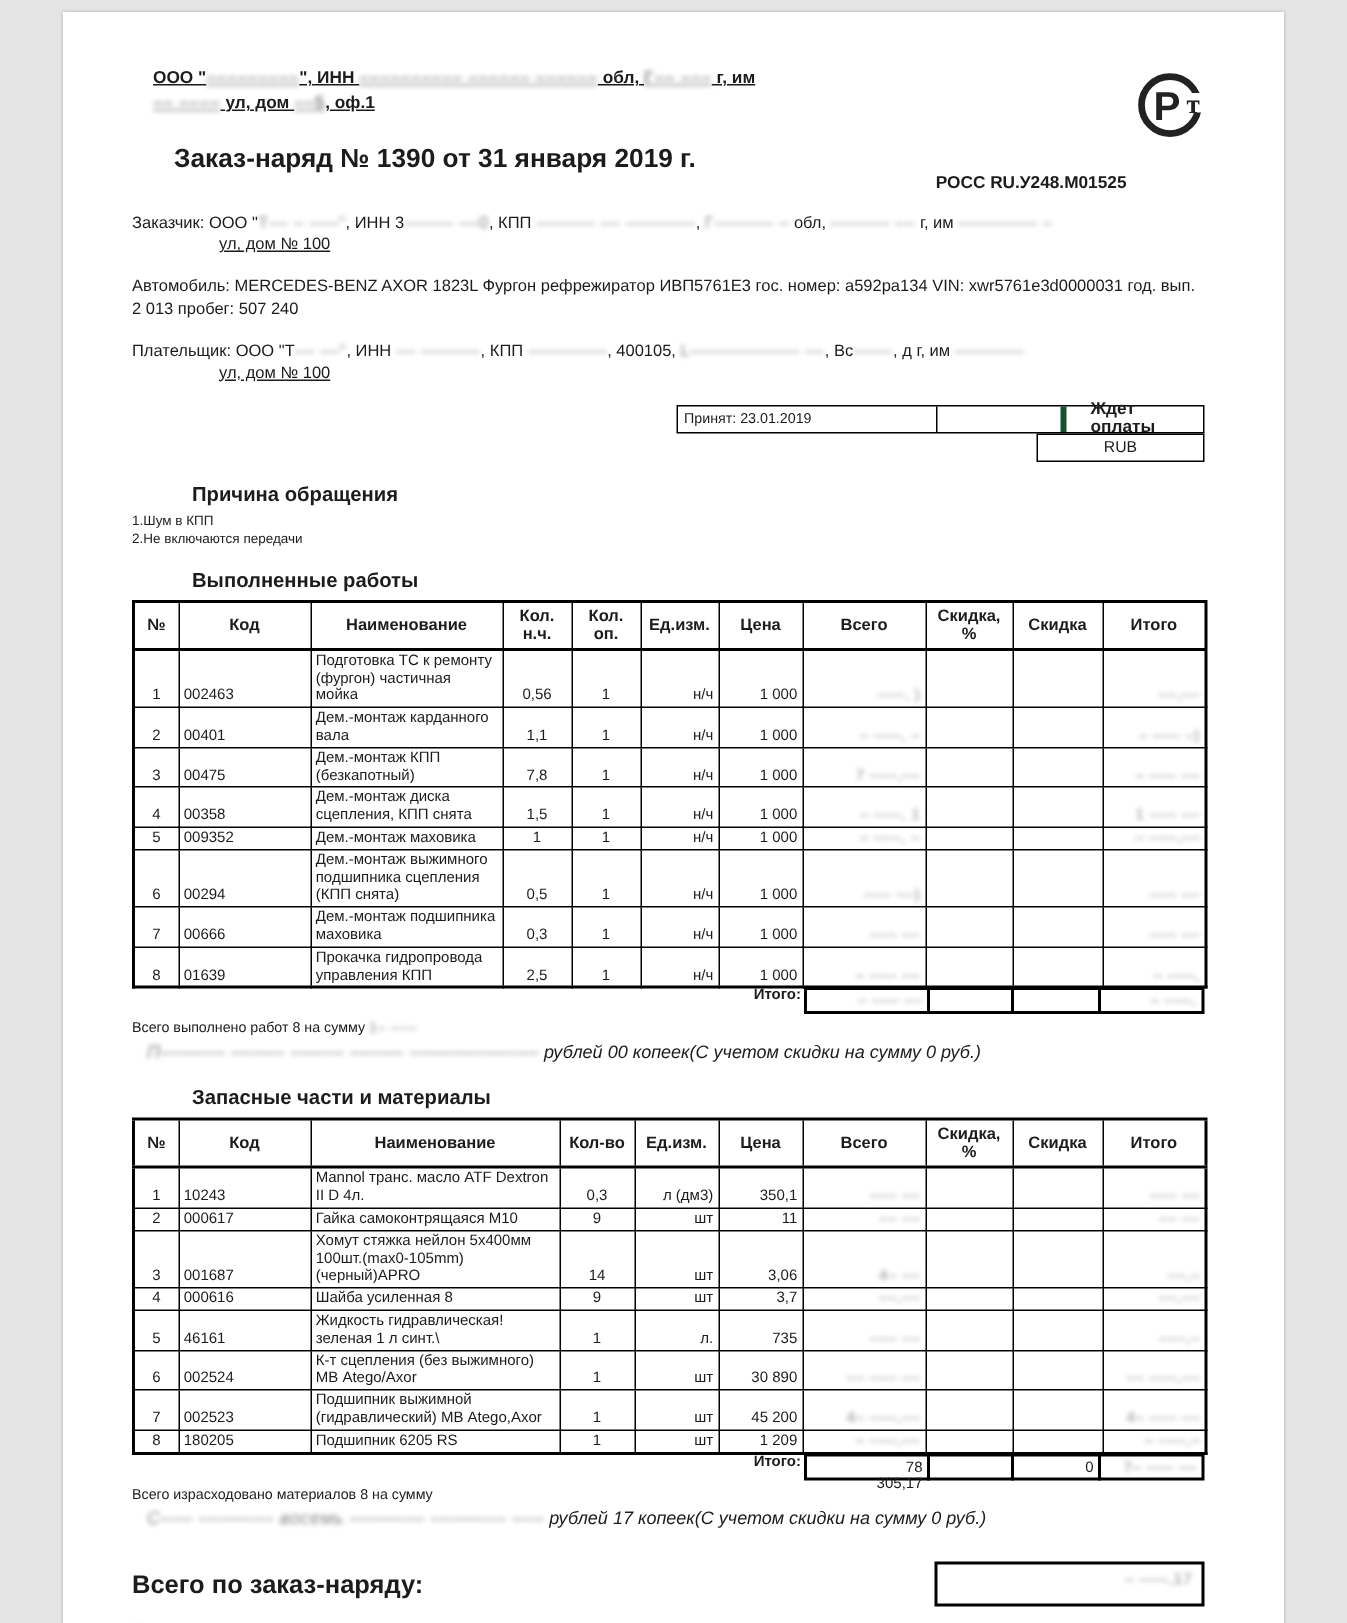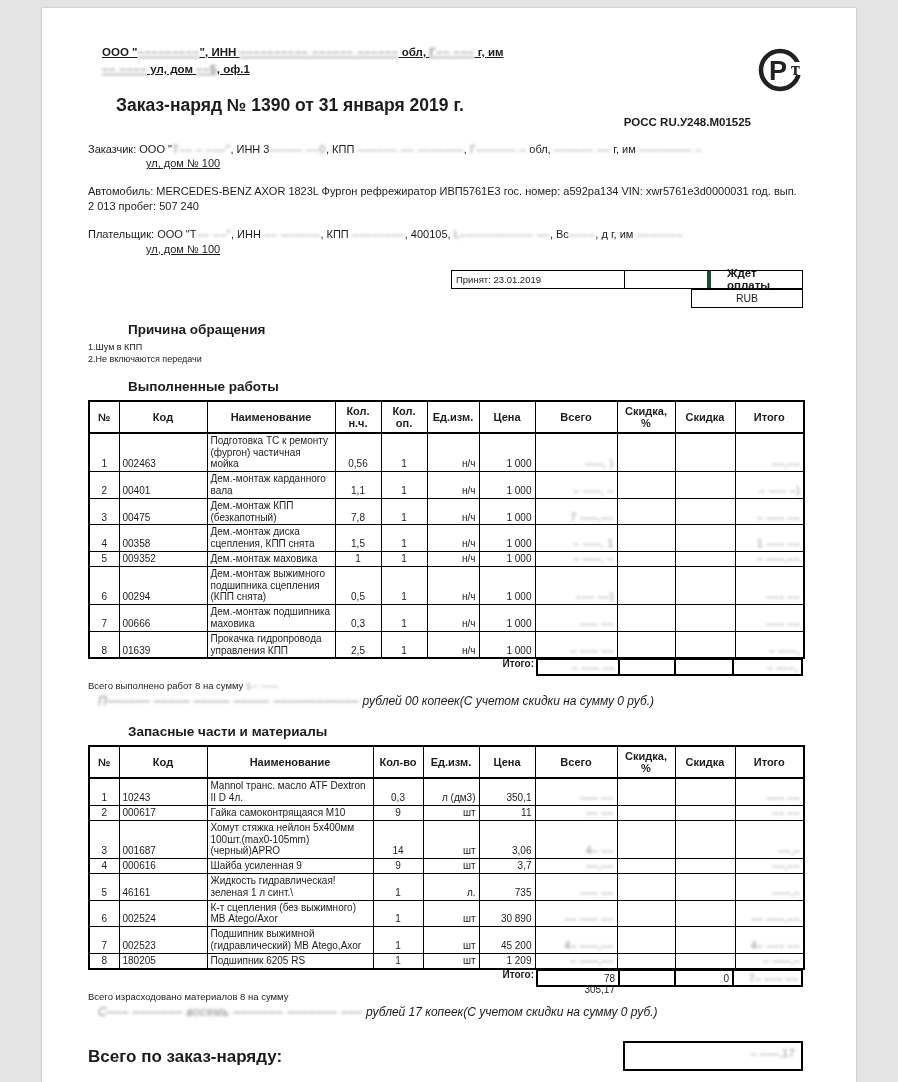--- a/index.html
+++ b/index.html
@@ -348,21 +348,21 @@
             <td>шт</td>
             <td>3,06</td>
             <td><span class="redacted">4– ––</span></td>
             <td></td>
             <td></td>
             <td><span class="redacted">––,–</span></td>
           </tr>
           <tr>
             <td>4</td>
             <td>000616</td>
-            <td>Шайба усиленная 9</td>
+            <td>Шайба усиленная 8</td>
             <td>9</td>
             <td>шт</td>
             <td>3,7</td>
             <td><span class="redacted">––,––</span></td>
             <td></td>
             <td></td>
             <td><span class="redacted">––,––</span></td>
           </tr>
           <tr>
             <td>5</td>

